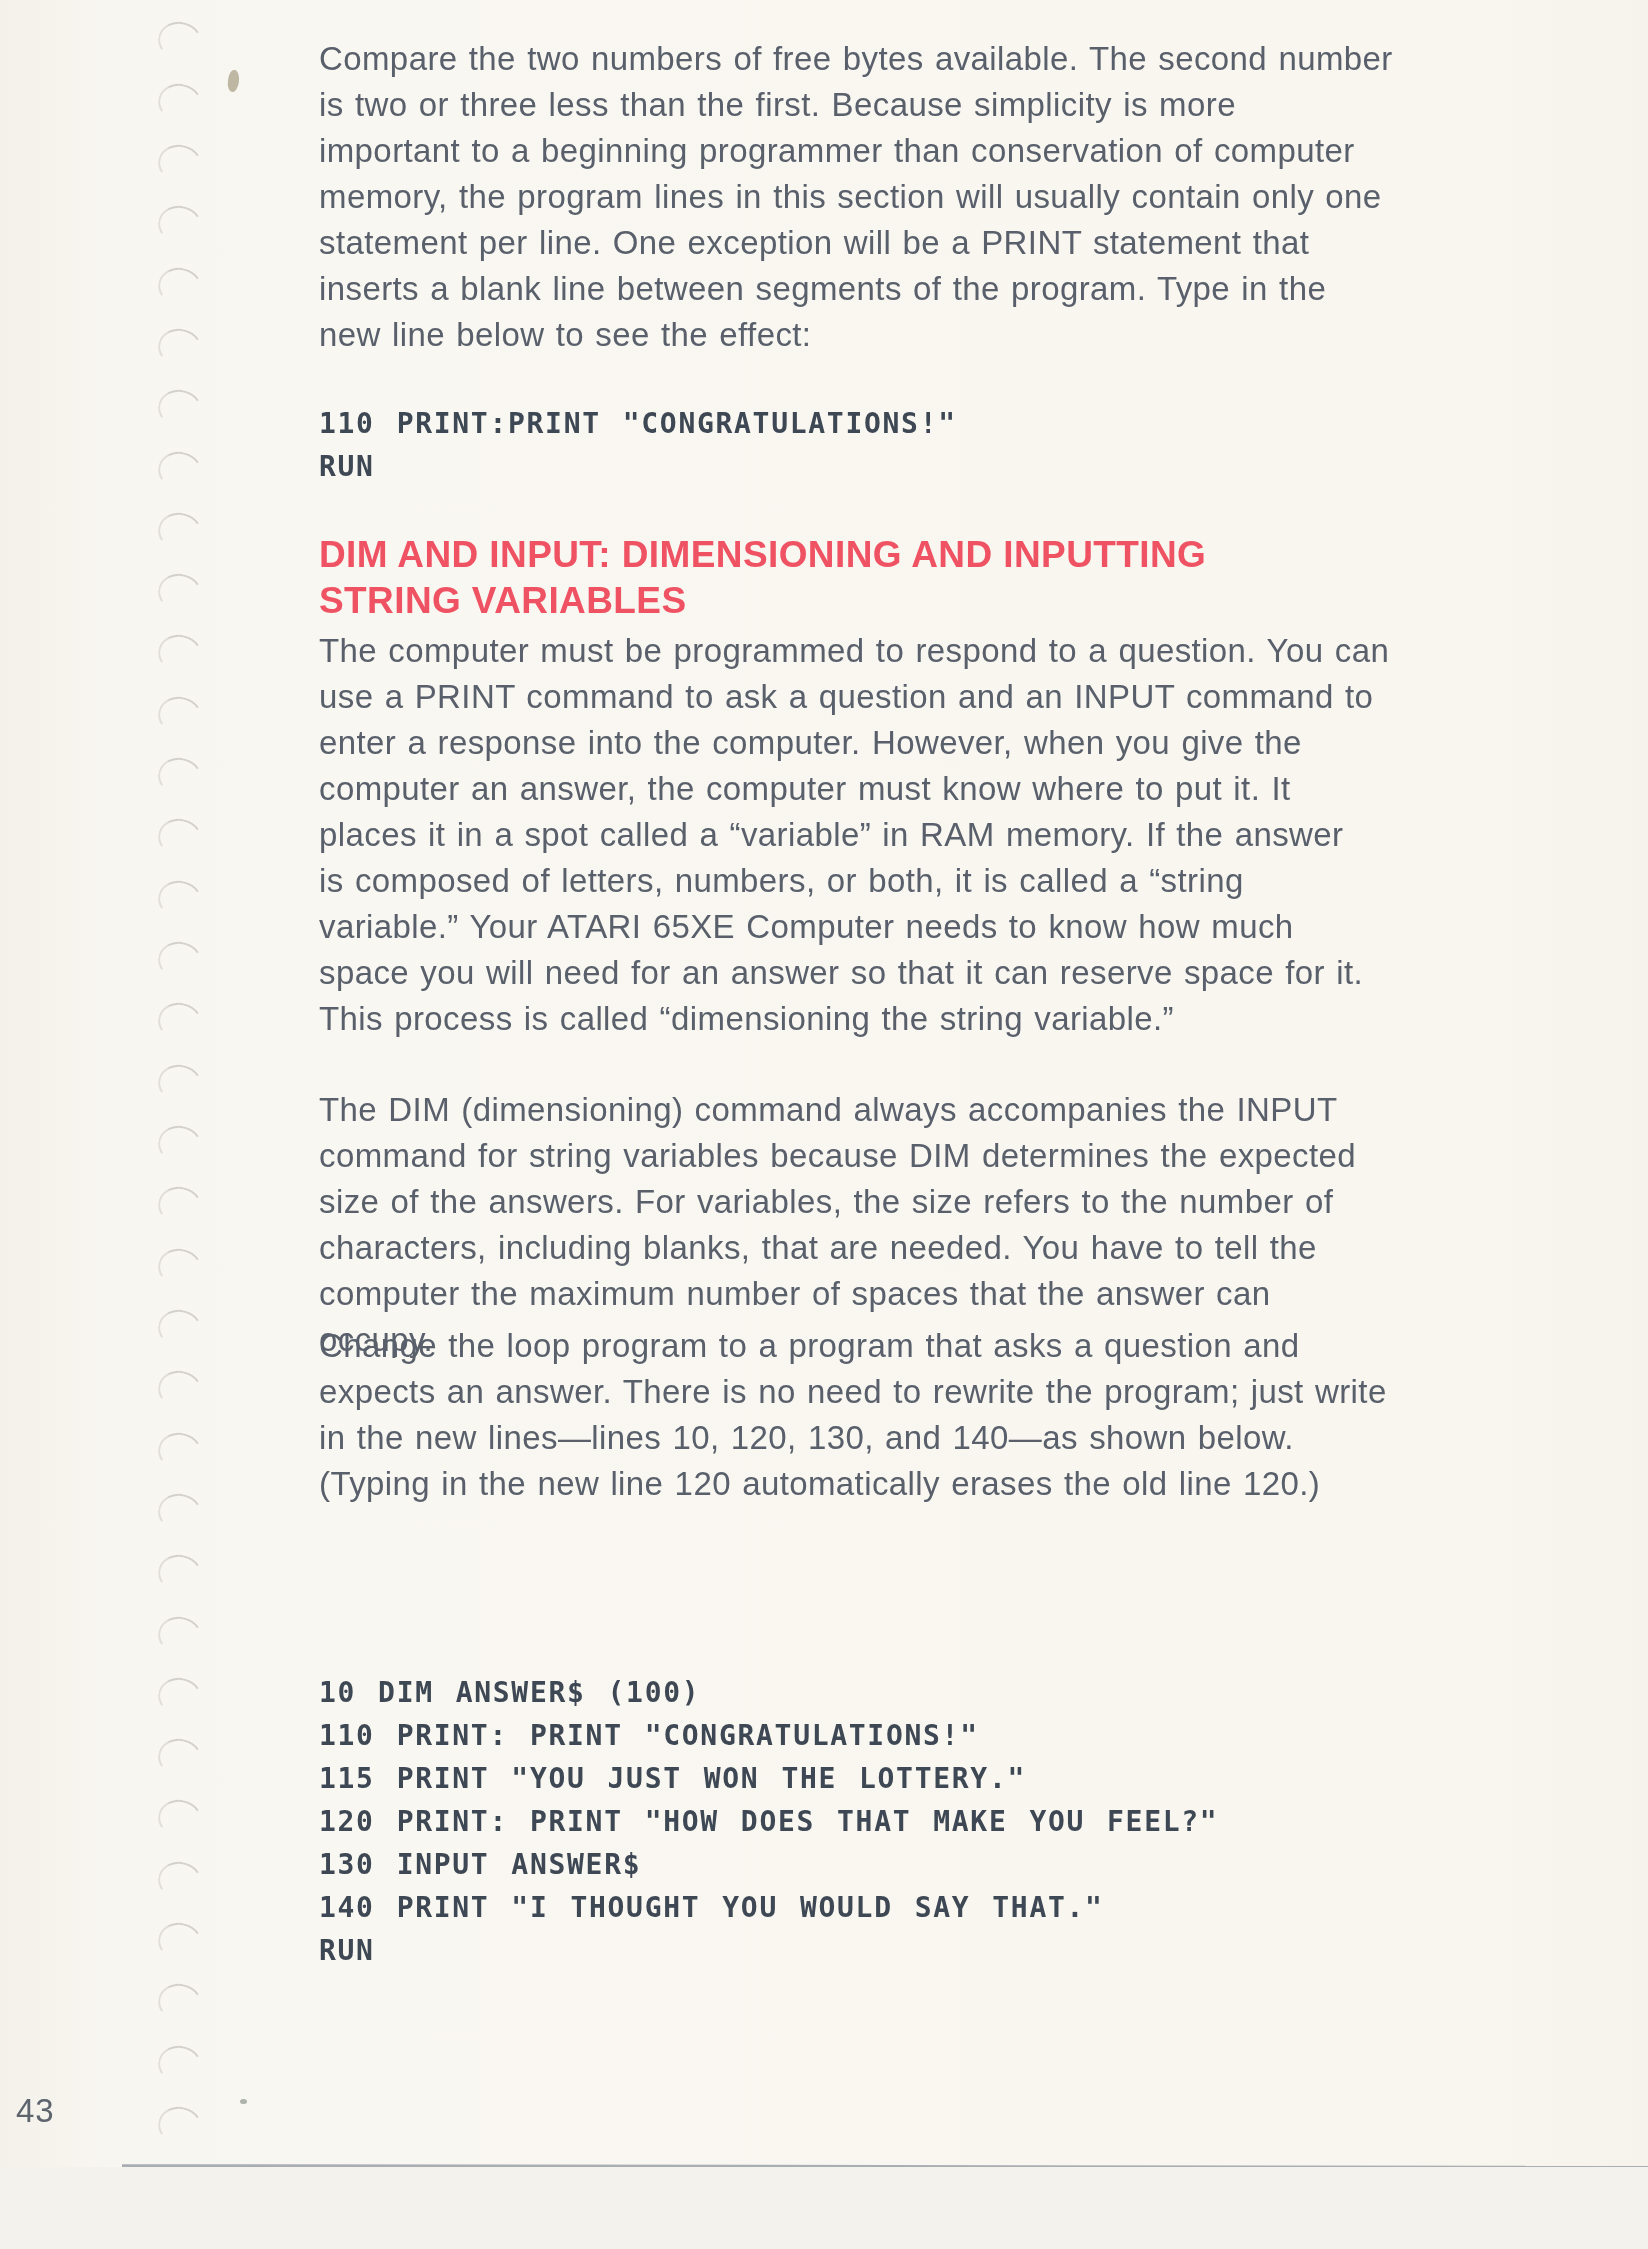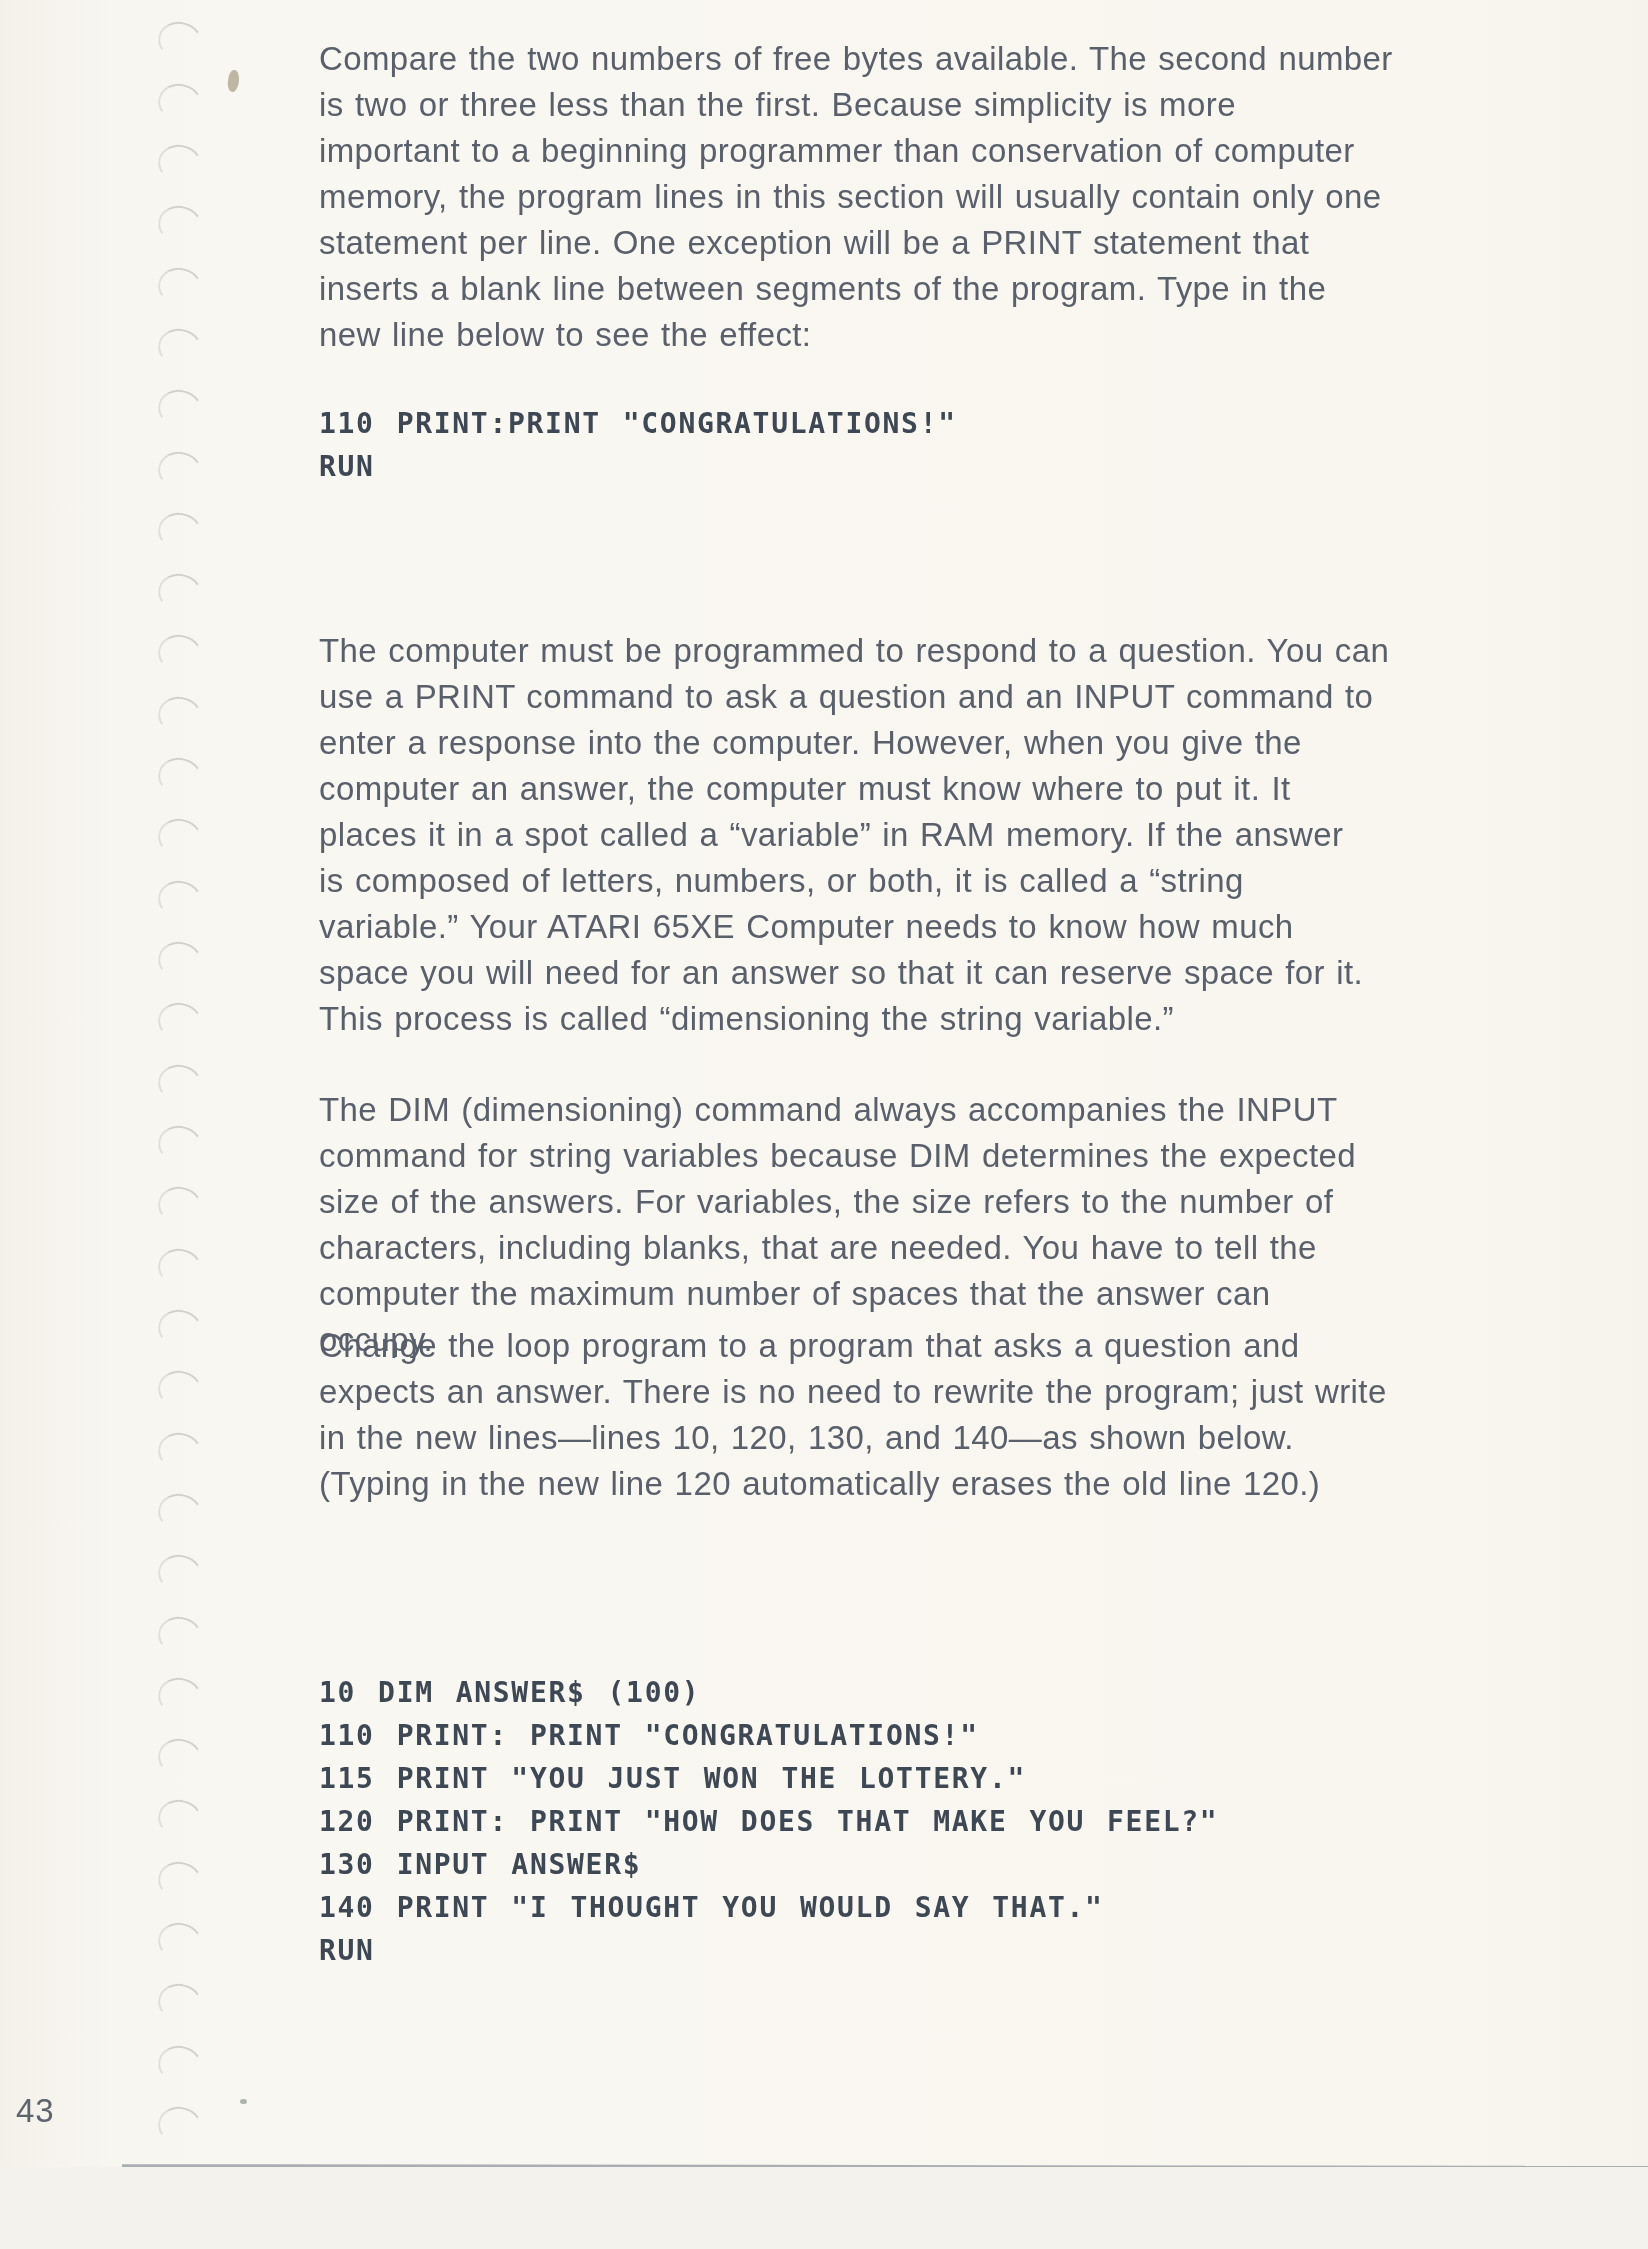--- a/index.html
+++ b/index.html
@@ -105,20 +105,22 @@
 is two or three less than the first. Because simplicity is more
 important to a beginning programmer than conservation of computer
 memory, the program lines in this section will usually contain only one
 statement per line. One exception will be a PRINT statement that
 inserts a blank line between segments of the program. Type in the
 new line below to see the effect:</div>
 
   <div class="col code-text" style="top:402px;">110 PRINT:PRINT "CONGRATULATIONS!"
 RUN</div>
 
+  <div class="col heading" style="top:532px;">DIM AND INPUT: DIMENSIONING AND INPUTTING
+STRING VARIABLES</div>
 
   <div class="col body-text" style="top:628px;">The computer must be programmed to respond to a question. You can
 use a PRINT command to ask a question and an INPUT command to
 enter a response into the computer. However, when you give the
 computer an answer, the computer must know where to put it. It
 places it in a spot called a “variable” in RAM memory. If the answer
 is composed of letters, numbers, or both, it is called a “string
 variable.” Your ATARI 65XE Computer needs to know how much
 space you will need for an answer so that it can reserve space for it.
 This process is called “dimensioning the string variable.”</div>

